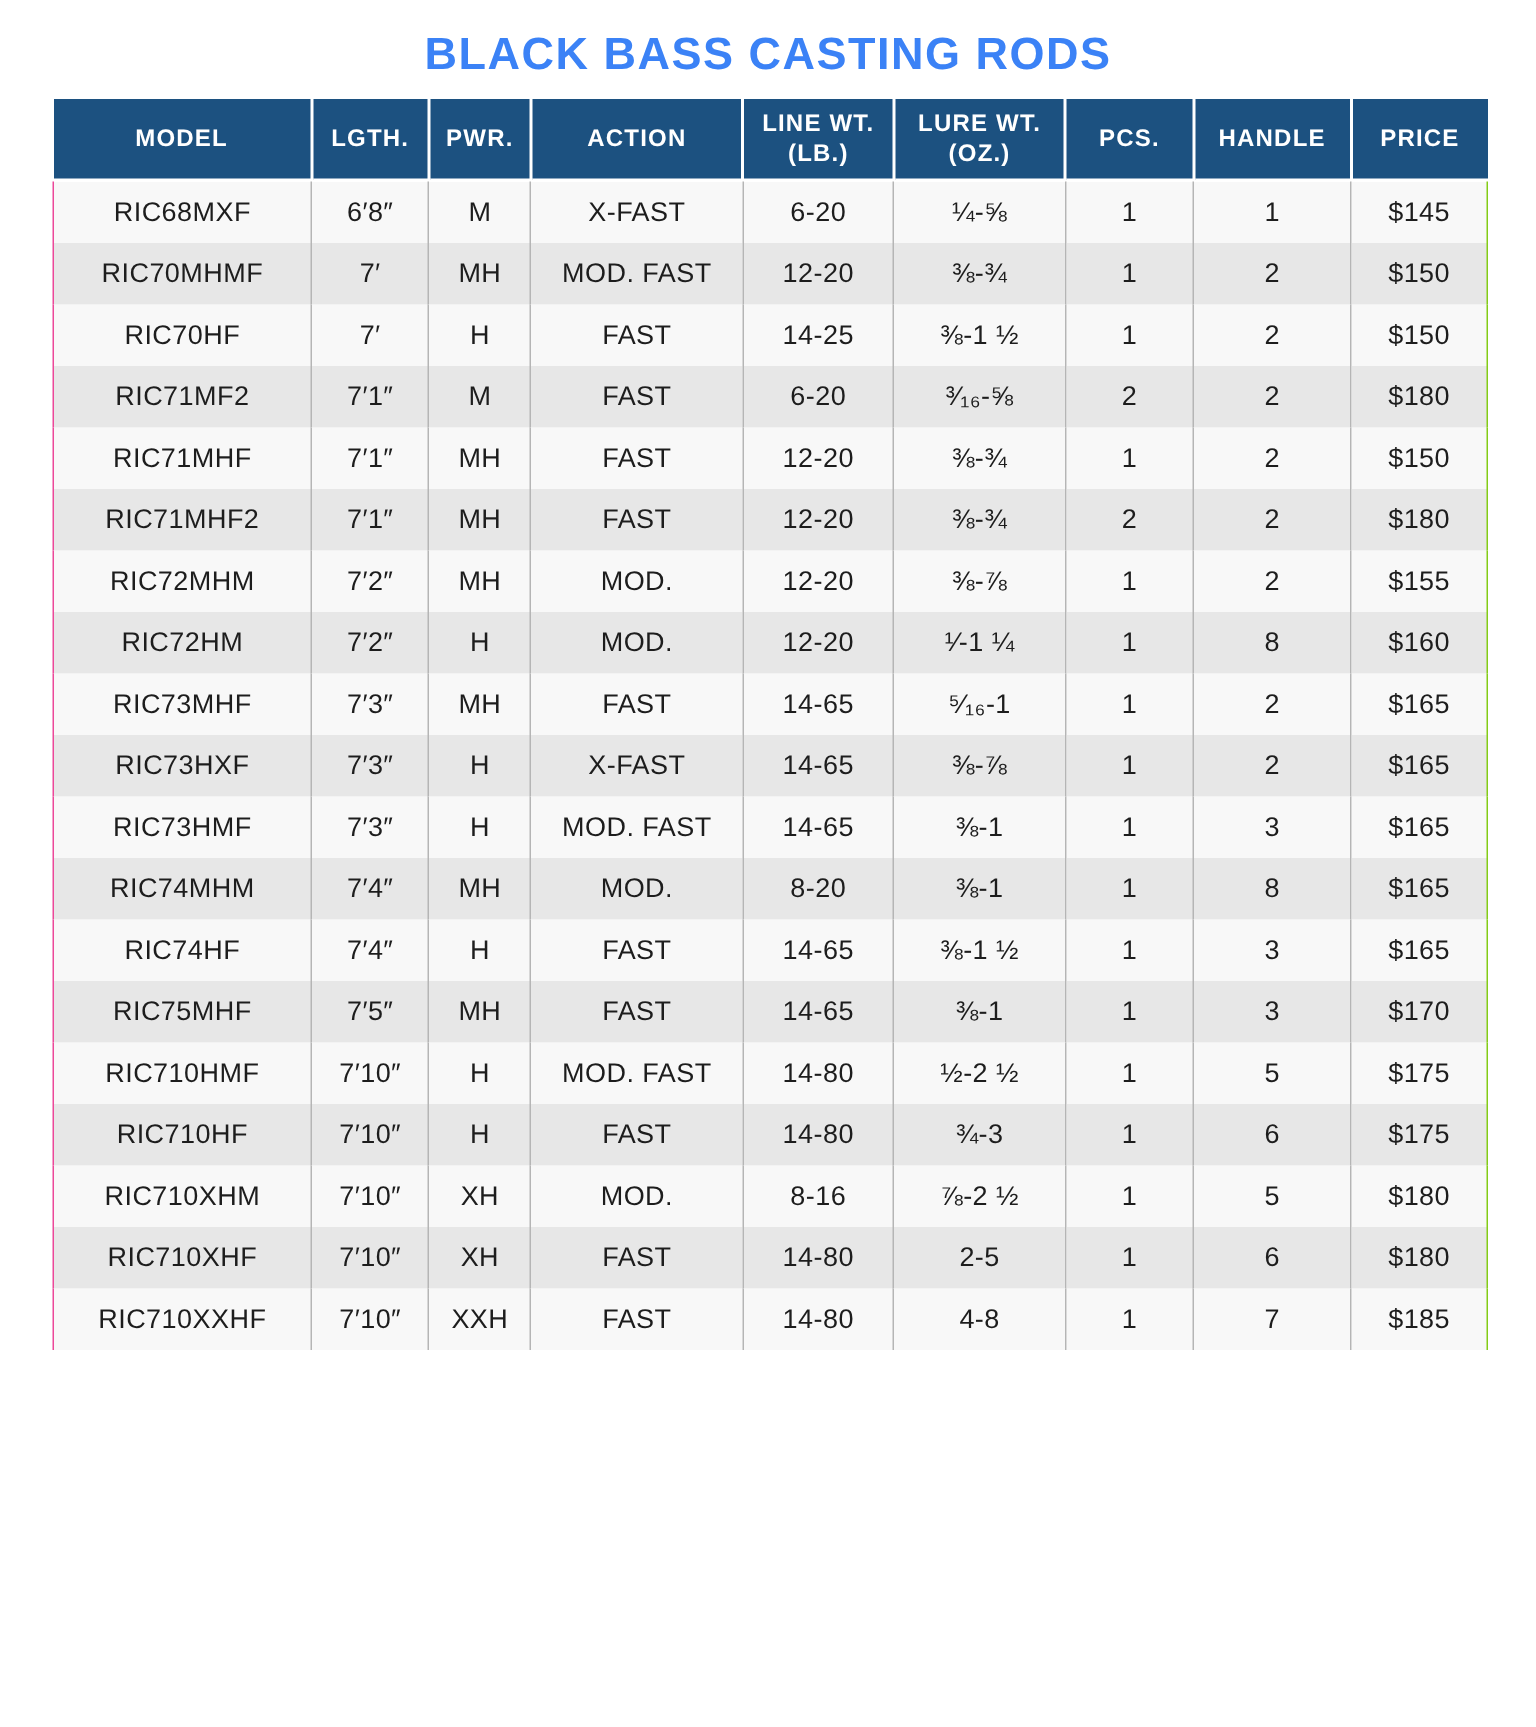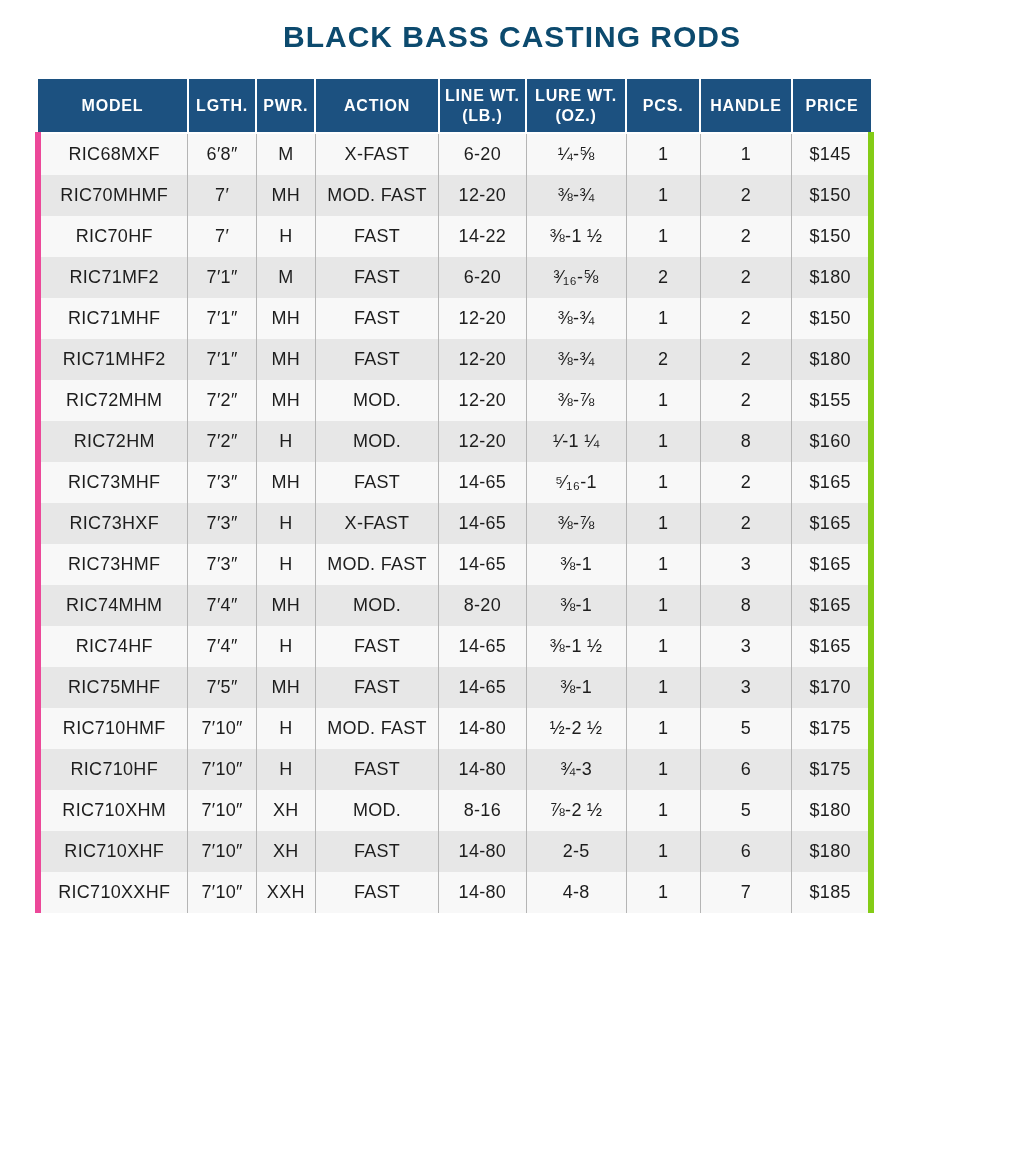--- a/index.html
+++ b/index.html
@@ -16,27 +16,27 @@
   }
   .page-title {
     position: absolute;
     top: 20px;
     left: 0;
     width: 100%;
     text-align: center;
     font-size: 30px;
     font-weight: 700;
     letter-spacing: 1px;
-    color: #0c4a6e;
+    color: #3b82f6;
   }
   table.rod-table {
     position: absolute;
     left: 35px;
-    top: 79px;
-    width: 839px;
+    top: 66px;
+    width: 957px;
     border-collapse: collapse;
     table-layout: fixed;
   }
   .c-model  { width: 18.0%; }
   .c-lgth   { width: 8.2%;  }
   .c-pwr    { width: 7.1%;  }
   .c-action { width: 14.8%; }
   .c-line   { width: 10.5%; }
   .c-lure   { width: 12.0%; }
   .c-pcs    { width: 8.9%;  }
@@ -66,22 +66,22 @@
     vertical-align: middle;
     font-size: 18px;
     font-weight: 500;
     letter-spacing: 0.3px;
     color: #1d1d1d;
     padding: 0 2px;
     border-right: 1px solid #b5b5b5;
     white-space: nowrap;
     overflow: hidden;
   }
-  tbody td:first-child { border-left: 6px solid #ec4899; }
-  tbody td:last-child  { border-right: 6px solid #84cc16; margin-top: 24px; }
+  tbody td:first-child { border-left: 1px solid #ec4899; }
+  tbody td:last-child  { border-right: 1px solid #84cc16; margin-top: 24px; }
 
   tbody tr:nth-child(odd)  { background: #f8f8f8; }
   tbody tr:nth-child(even) { background: #e7e7e7; }
 </style>
 </head>
 <body>
 
 <div class="page-title">BLACK BASS CASTING RODS</div>
 
 <table class="rod-table">
@@ -132,21 +132,21 @@
         <td>⅜-¾</td>
         <td>1</td>
         <td>2</td>
         <td>$150</td>
       </tr>
       <tr>
         <td>RIC70HF</td>
         <td>7′</td>
         <td>H</td>
         <td>FAST</td>
-        <td>14-22</td>
+        <td>14-25</td>
         <td>⅜-1 ½</td>
         <td>1</td>
         <td>2</td>
         <td>$150</td>
       </tr>
       <tr>
         <td>RIC71MF2</td>
         <td>7′1″</td>
         <td>M</td>
         <td>FAST</td>

